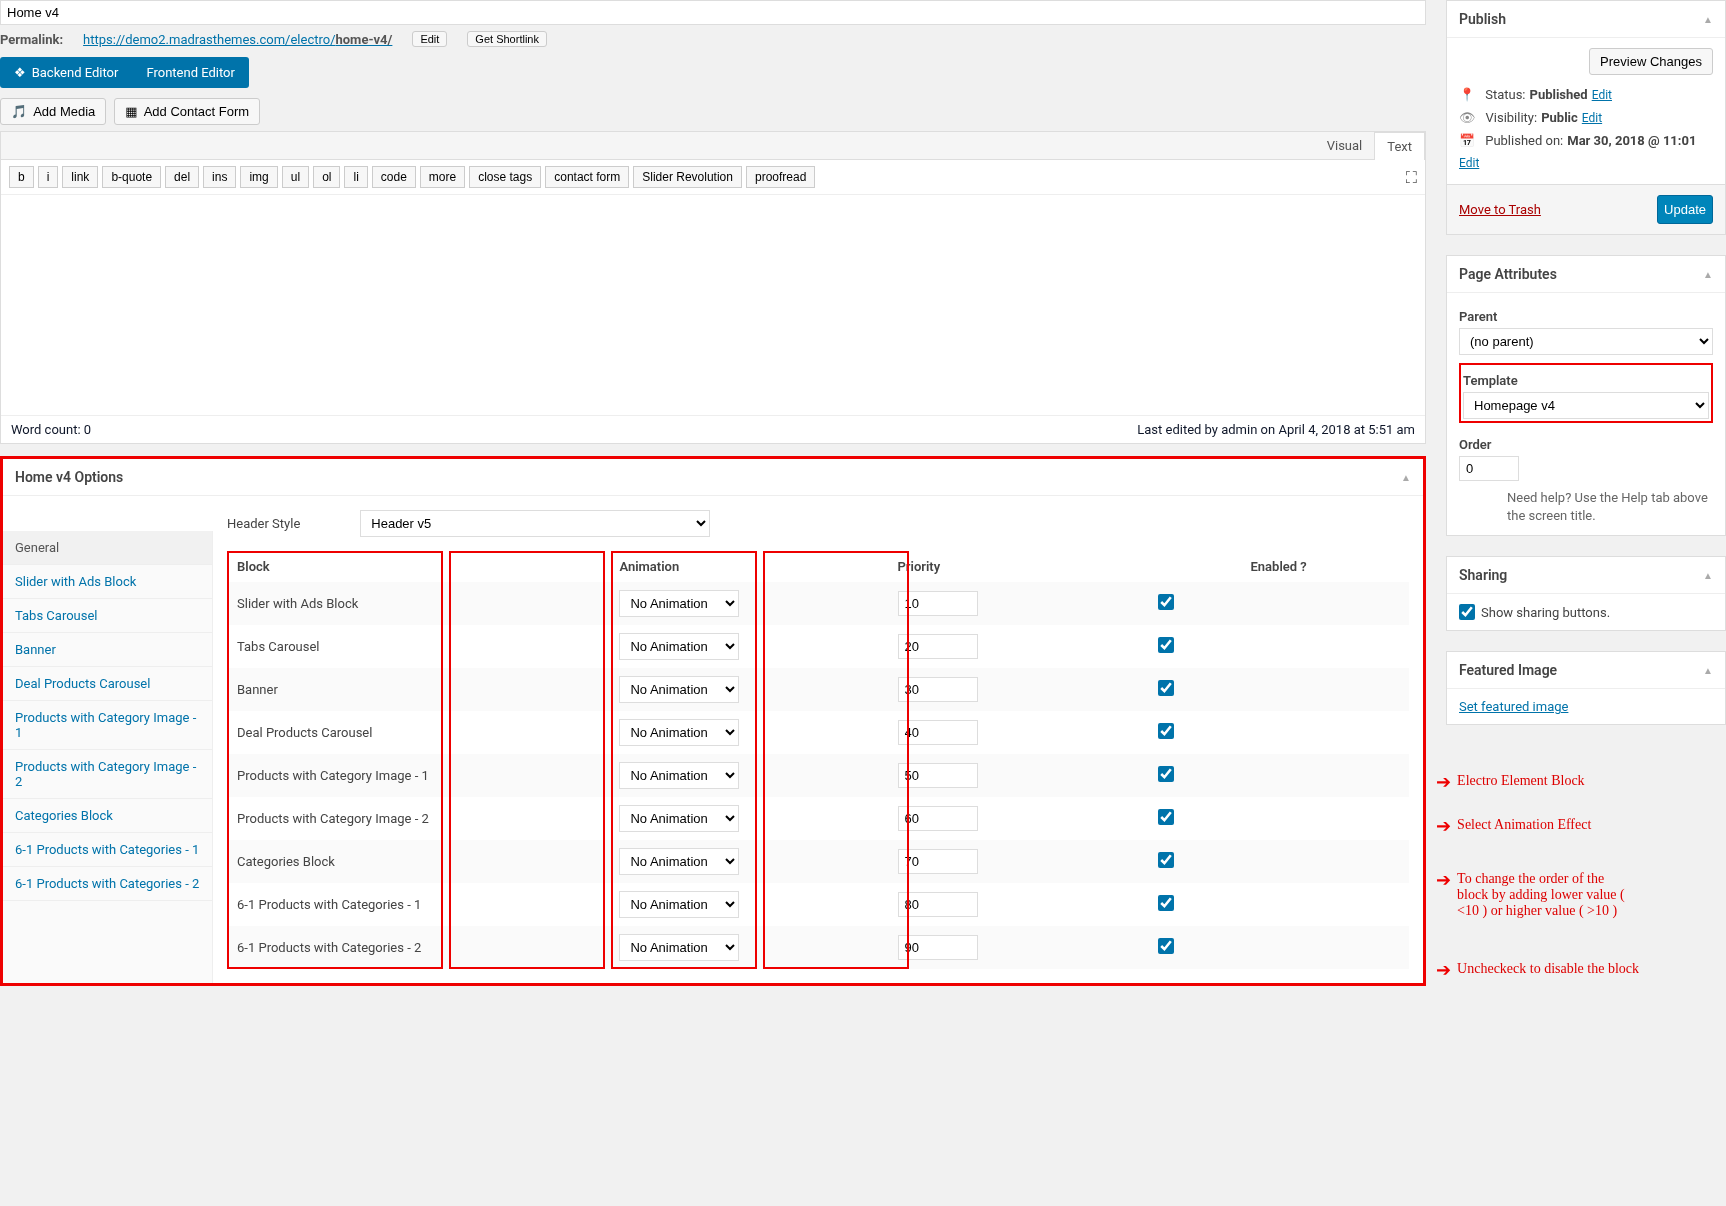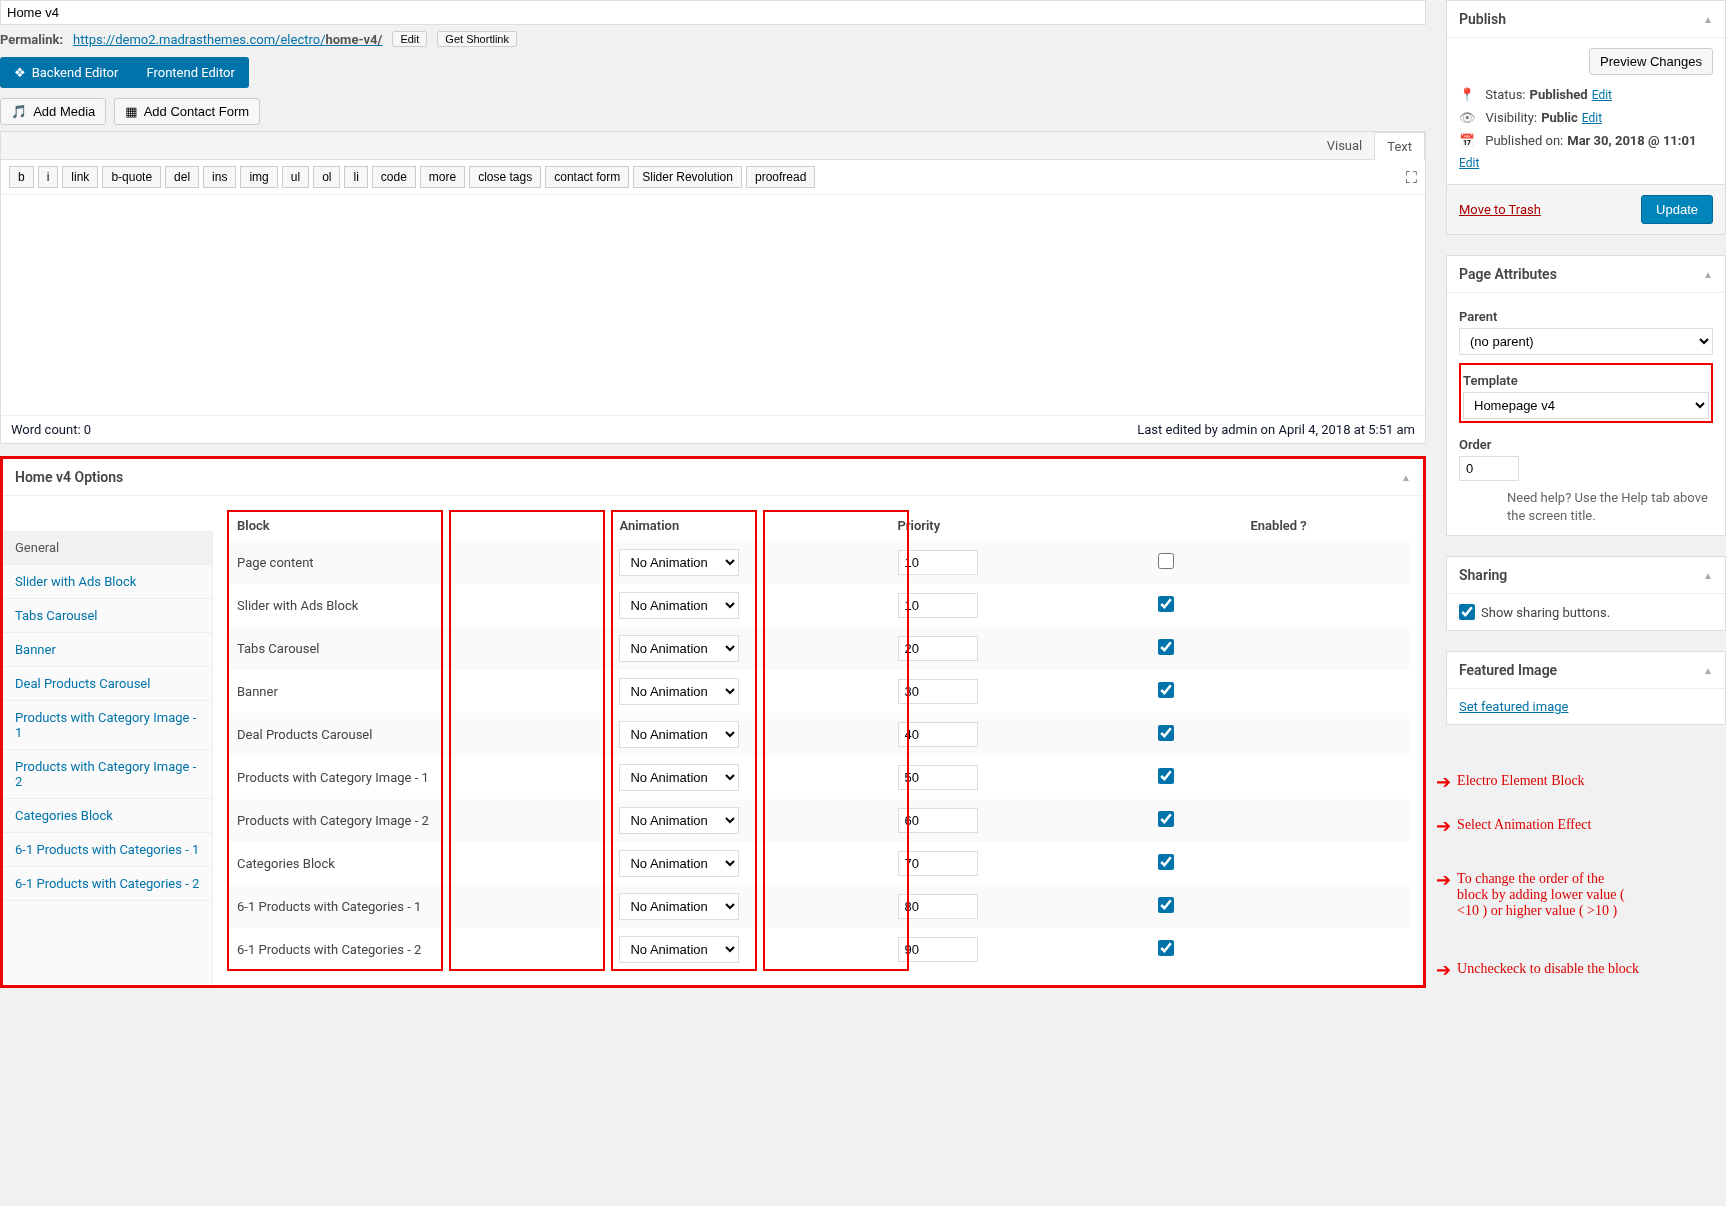--- a/index.html
+++ b/index.html
@@ -2,21 +2,21 @@
 <html><head>
 <meta charset="utf-8">
 <style>
 * { box-sizing: border-box; margin: 0; padding: 0; }
 body { font-family: -apple-system, BlinkMacSystemFont, "Segoe UI", Roboto, sans-serif; font-size: 13px; color: #444; background: #f1f1f1; }
 .layout { display: flex; gap: 20px; padding: 0; }
 .main-col { flex: 1; min-width: 0; }
 .side-col { width: 280px; }
 
 .title-input { width: 100%; font-size: 23px; padding: 3px 8px; border: 1px solid #ddd; background: #fff; }
-.permalink-row { font-size: 13px; color: #666; padding: 6px 0; display: flex; align-items: center; gap: 10px; flex-wrap: wrap; }
+.permalink-row { font-size: 13px; color: #666; padding: 6px 0; display: flex; align-items: center; gap: 20px; flex-wrap: wrap; }
 .permalink-row strong { color: #555; }
 .permalink-row a { color: #0073aa; text-decoration: underline; }
 .btn-small { font-size: 11px; padding: 1px 7px; border: 1px solid #ccc; background: #f7f7f7; border-radius: 3px; cursor: pointer; }
 
 .editor-tabs { display: inline-flex; background: #0073aa; border-radius: 3px; margin: 4px 0 10px 0; overflow: hidden; }
 .editor-tabs > div { padding: 8px 14px; color: #fff; font-size: 13px; display: flex; align-items: center; gap: 6px; cursor: pointer; }
 .editor-tabs .icon { color: #fff; }
 
 .media-row { display: flex; gap: 8px; margin-bottom: 6px; }
 .media-btn { border: 1px solid #ccc; background: #f7f7f7; padding: 5px 10px; font-size: 13px; border-radius: 3px; cursor: pointer; display: inline-flex; align-items: center; gap: 6px; }
@@ -33,21 +33,21 @@
 
 .metabox { background: #fff; border: 1px solid #ddd; margin-bottom: 20px; }
 .metabox-hd { padding: 10px 12px; font-weight: 600; font-size: 14px; border-bottom: 1px solid #eee; display: flex; justify-content: space-between; align-items: center; }
 .metabox-hd .caret { font-size: 10px; color: #aaa; cursor: pointer; }
 .metabox-inside { padding: 10px 12px; font-size: 13px; }
 
 .icon-gray { color: #888; font-size: 13px; margin-right: 6px; }
 .pub-row { padding: 4px 0; display: flex; align-items: center; gap: 4px; }
 .pub-row a { color: #0073aa; text-decoration: underline; font-size: 12px; }
 .trash-link { color: #a00; font-size: 13px; }
-.btn-primary { background: #0085ba; color: #fff; border: 1px solid #006799; padding: 6px 14px; font-size: 13px; border-radius: 3px; cursor: pointer; }
+.btn-primary { background: #0085ba; color: #fff; border: 1px solid #006799; padding: 6px 6px; font-size: 13px; border-radius: 3px; cursor: pointer; }
 .btn-secondary { background: #f7f7f7; border: 1px solid #ccc; padding: 5px 10px; font-size: 13px; border-radius: 3px; cursor: pointer; }
 .pub-actions { display: flex; justify-content: space-between; align-items: center; padding: 10px 12px; border-top: 1px solid #ddd; background: #f5f5f5; }
 
 .field-label { font-weight: 600; padding: 6px 0 4px; }
 select, input[type=text], input[type=number] { border: 1px solid #ddd; padding: 4px 6px; font-size: 13px; background: #fff; }
 .full-w { width: 100%; }
 .red-box { border: 2px solid #e00; padding: 2px; }
 .help-txt { color: #666; font-size: 13px; margin-top: 8px; line-height: 1.4; margin-left: 48px; }
 .link-blue { color: #0073aa; text-decoration: underline; }
 
@@ -151,39 +151,39 @@
             <li>Tabs Carousel</li>
             <li>Banner</li>
             <li>Deal Products Carousel</li>
             <li>Products with Category Image - 1</li>
             <li>Products with Category Image - 2</li>
             <li>Categories Block</li>
             <li>6-1 Products with Categories - 1</li>
             <li>6-1 Products with Categories - 2</li>
           </ul>
         <div class="opts-content">
+          <div class="hdr-style-row">
+            <span>Header Style</span>
+            <select style="width:350px">
+              <option>Header v5</option>
+            </select>
+          </div>
 
           <div style="position:relative;">
             <table class="block-table">
               <thead>
                 <tr>
                   <th style="width:220px">Block</th>
                   <th style="width:160px">Animation</th>
                   <th style="width:150px">Priority</th>
                   <th style="width:150px;text-align:center">Enabled ?</th>
                 </tr>
               </thead>
               <tbody id="blocks-tbody">
                   <tr>
-                    <td>Page content</td>
-                    <td><select style="width:120px"><option>No Animation</option></select></td>
-                    <td><input type="text" class="pri-input" value="10" style=""></td>
-                    <td class="col-enabled"><input type="checkbox" style=""></td>
-                  </tr>
-                  <tr>
                     <td>Slider with Ads Block</td>
                     <td><select style="width:120px"><option>No Animation</option></select></td>
                     <td><input type="text" class="pri-input" value="10" style=""></td>
                     <td class="col-enabled"><input type="checkbox" checked="" style=""></td>
                   </tr>
                   <tr>
                     <td>Tabs Carousel</td>
                     <td><select style="width:120px"><option>No Animation</option></select></td>
                     <td><input type="text" class="pri-input" value="20" style=""></td>
                     <td class="col-enabled"><input type="checkbox" checked="" style=""></td>

